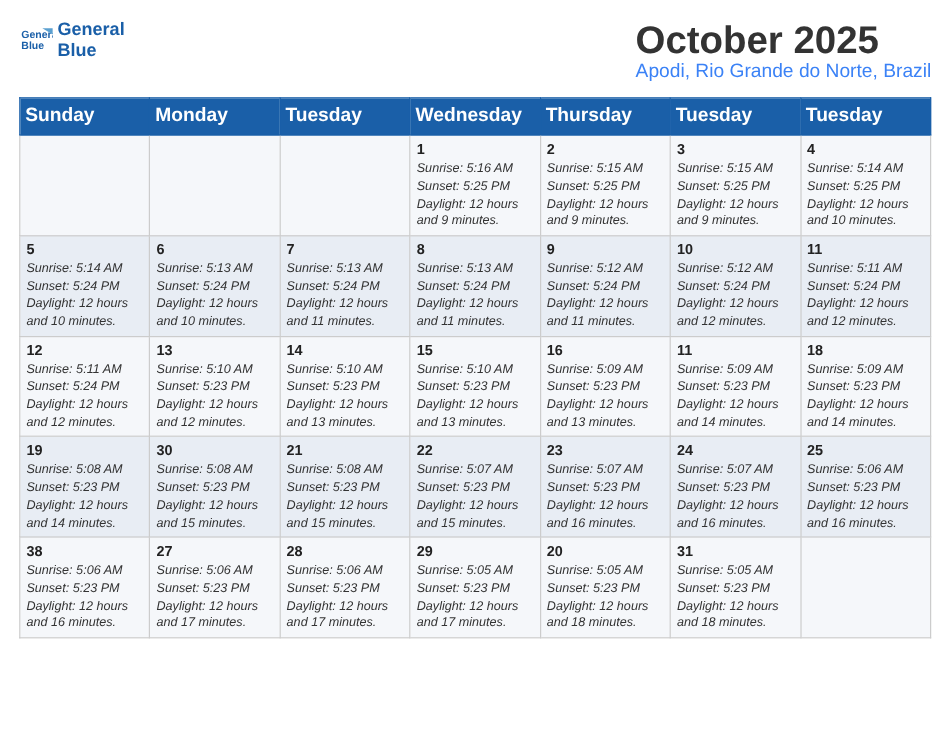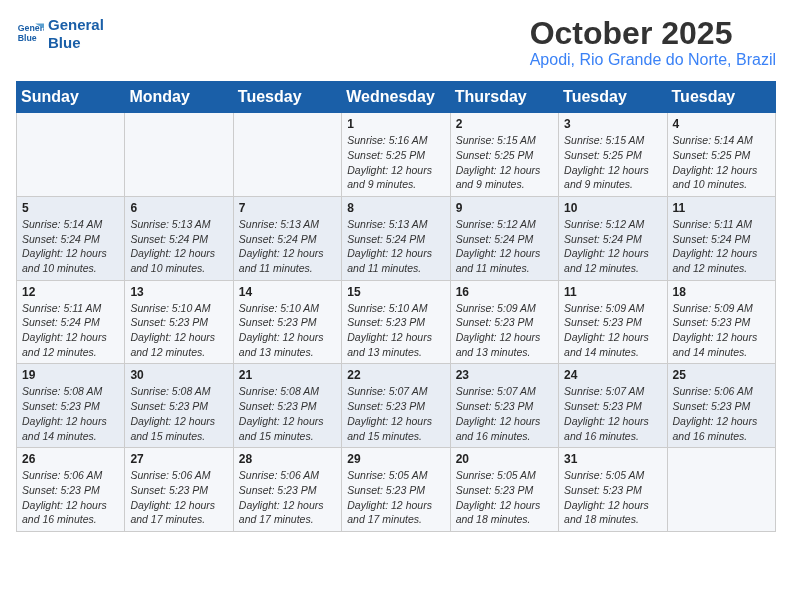--- a/index.html
+++ b/index.html
@@ -234,21 +234,21 @@
           <span class="day-num">24</span>
           <div class="day-info">Sunrise: 5:07 AM<br>Sunset: 5:23 PM<br>Daylight: 12 hours and 16 minutes.</div>
         </td>
         <td>
           <span class="day-num">25</span>
           <div class="day-info">Sunrise: 5:06 AM<br>Sunset: 5:23 PM<br>Daylight: 12 hours and 16 minutes.</div>
         </td>
       </tr>
       <tr>
         <td>
-          <span class="day-num">26</span>
+          <span class="day-num">38</span>
           <div class="day-info">Sunrise: 5:06 AM<br>Sunset: 5:23 PM<br>Daylight: 12 hours and 16 minutes.</div>
         </td>
         <td>
           <span class="day-num">27</span>
           <div class="day-info">Sunrise: 5:06 AM<br>Sunset: 5:23 PM<br>Daylight: 12 hours and 17 minutes.</div>
         </td>
         <td>
           <span class="day-num">28</span>
           <div class="day-info">Sunrise: 5:06 AM<br>Sunset: 5:23 PM<br>Daylight: 12 hours and 17 minutes.</div>
         </td>

